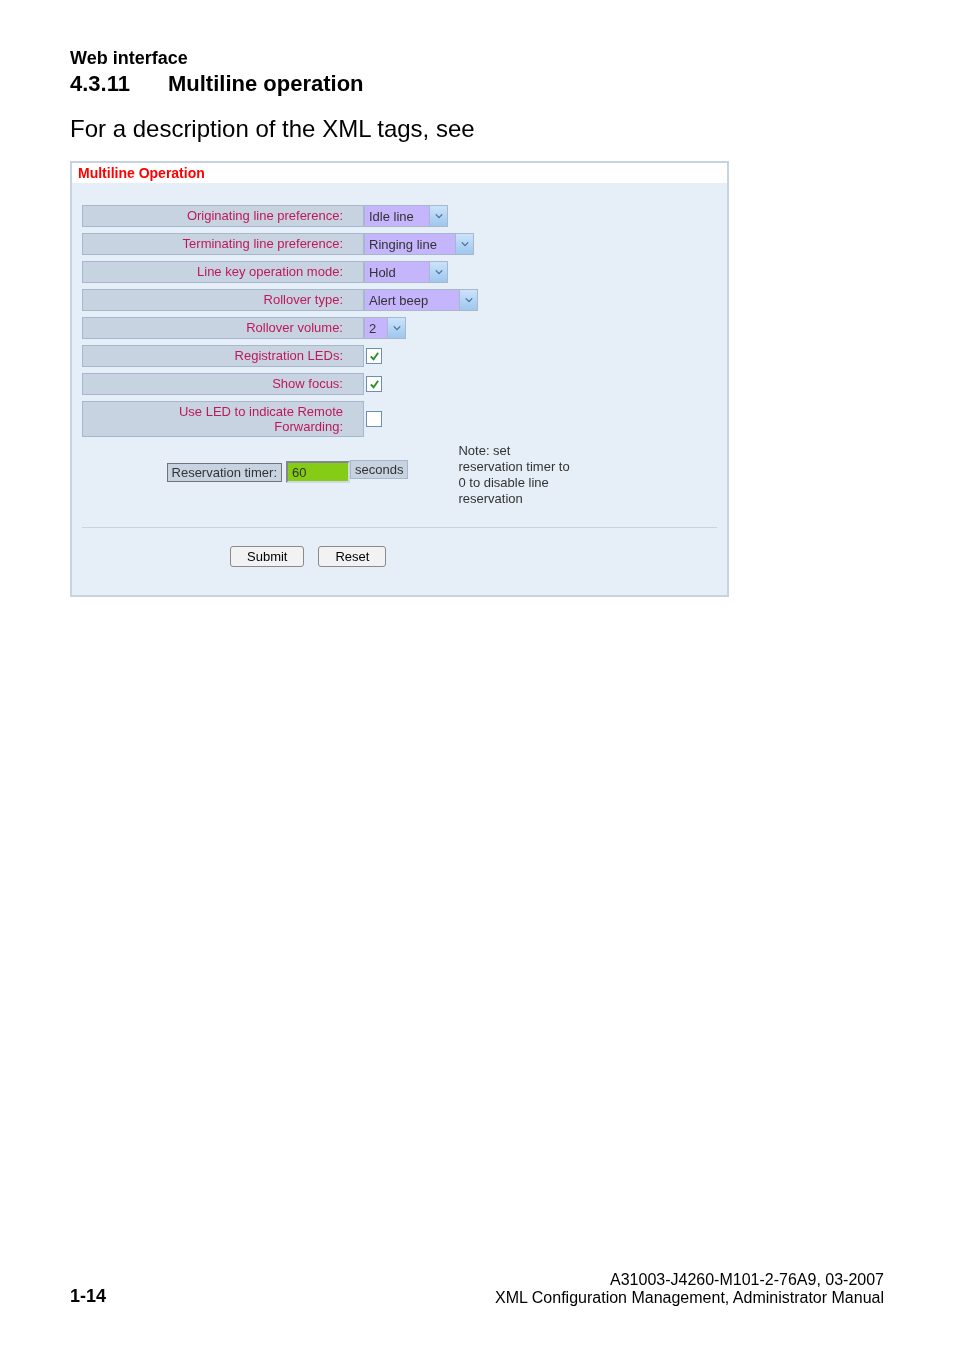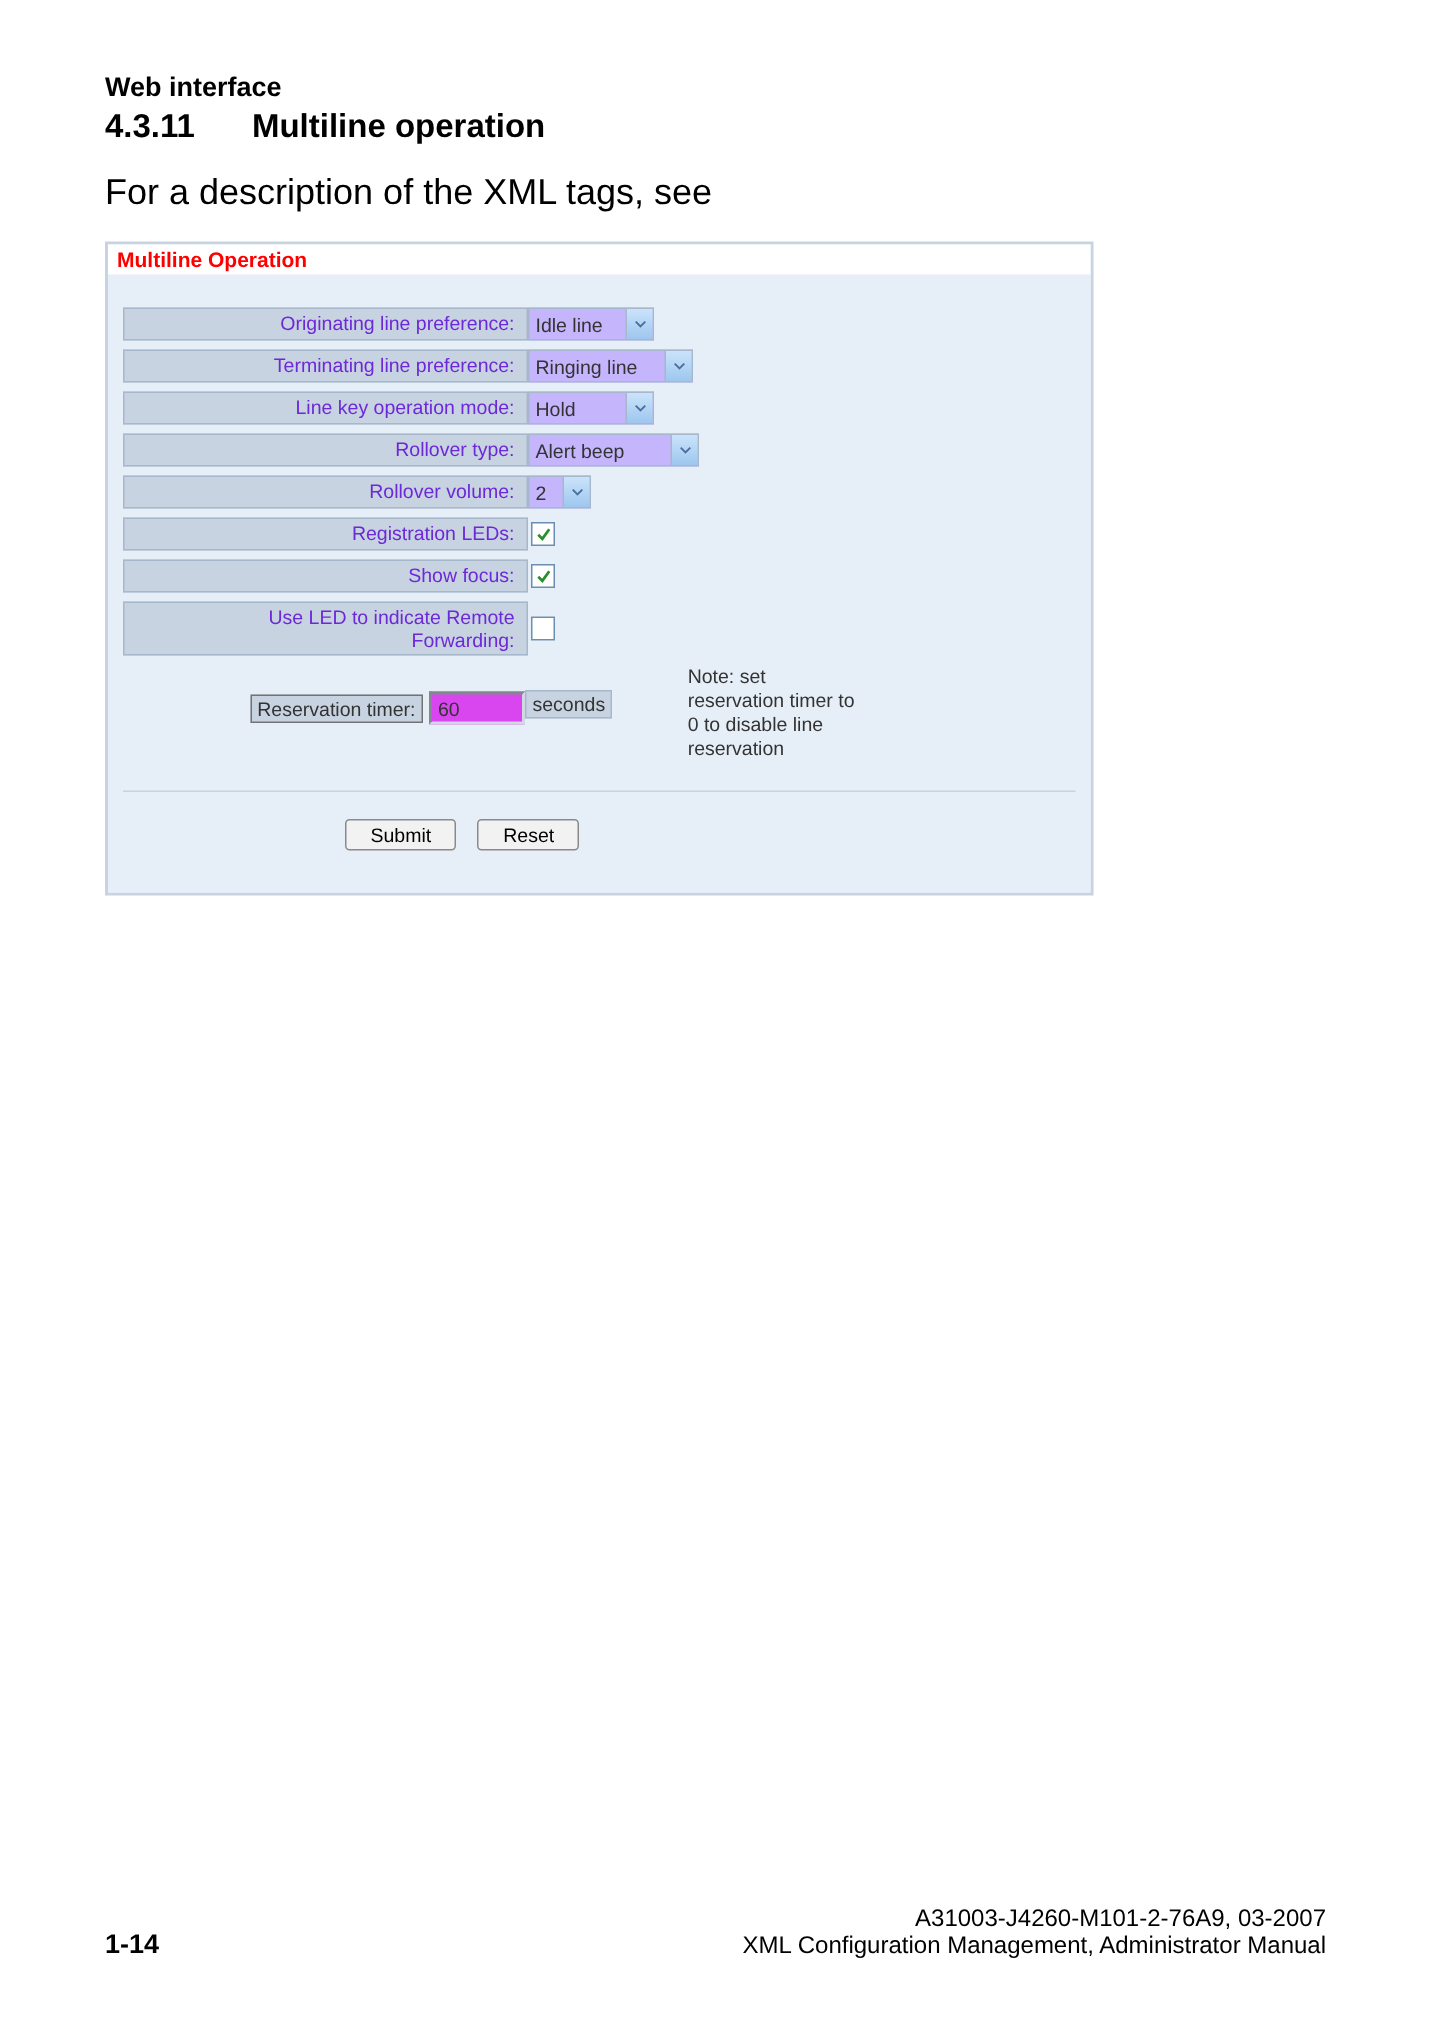--- a/index.html
+++ b/index.html
@@ -58,24 +58,24 @@
     color: #333;
   }
   .form-row {
     display: flex;
     align-items: center;
     margin-bottom: 6px;
   }
   .label-cell {
     width: 260px;
     text-align: right;
-    padding-right: 8px;
+    padding-right: 20px;
     background: #c7d3e0;
     border: 1px solid #a7b7cc;
-    color: #6d28d9;
+    color: #be185d;
     font-size: 13px;
     line-height: 18px;
     padding-top: 1px;
     padding-bottom: 1px;
   }
   .ctrl-cell {
     display: flex;
     align-items: center;
     gap: 4px;
   }
@@ -114,21 +114,21 @@
     align-items: center;
     justify-content: center;
     margin-left: 2px;
   }
   .chk.checked svg {
     width: 11px;
     height: 11px;
   }
   .text-input {
     border: 2px inset #d0d8e4;
-    background: #d946ef;
+    background: #84cc16;
     font-size: 13px;
     padding: 1px 4px;
     height: 16px;
     display: inline-flex;
     align-items: center;
   }
   .text-input.w60 { width: 52px; }
   .static-text {
     background: #c7d3e0;
     border: 1px solid #a7b7cc;

